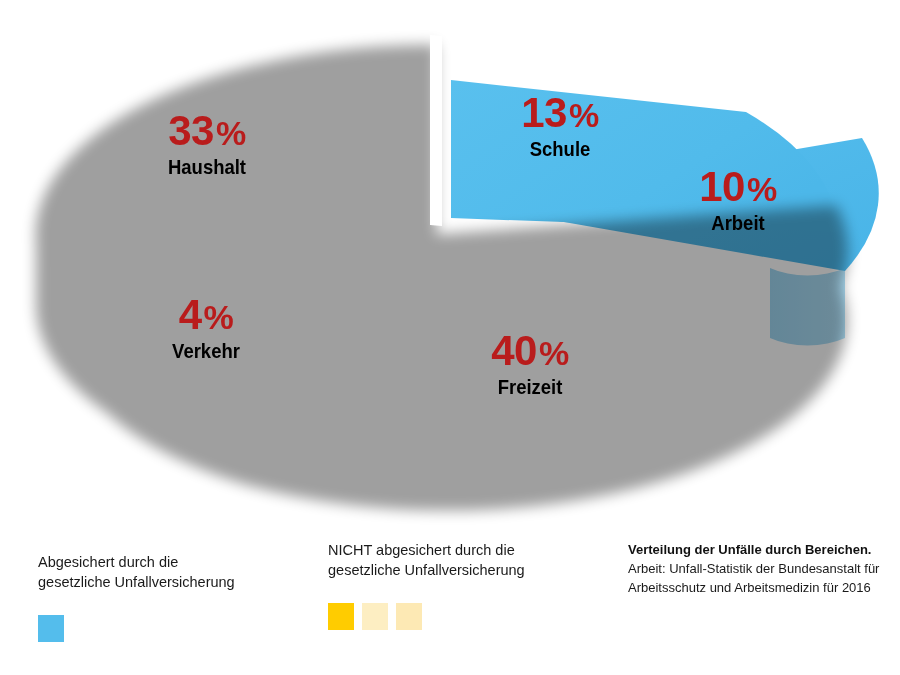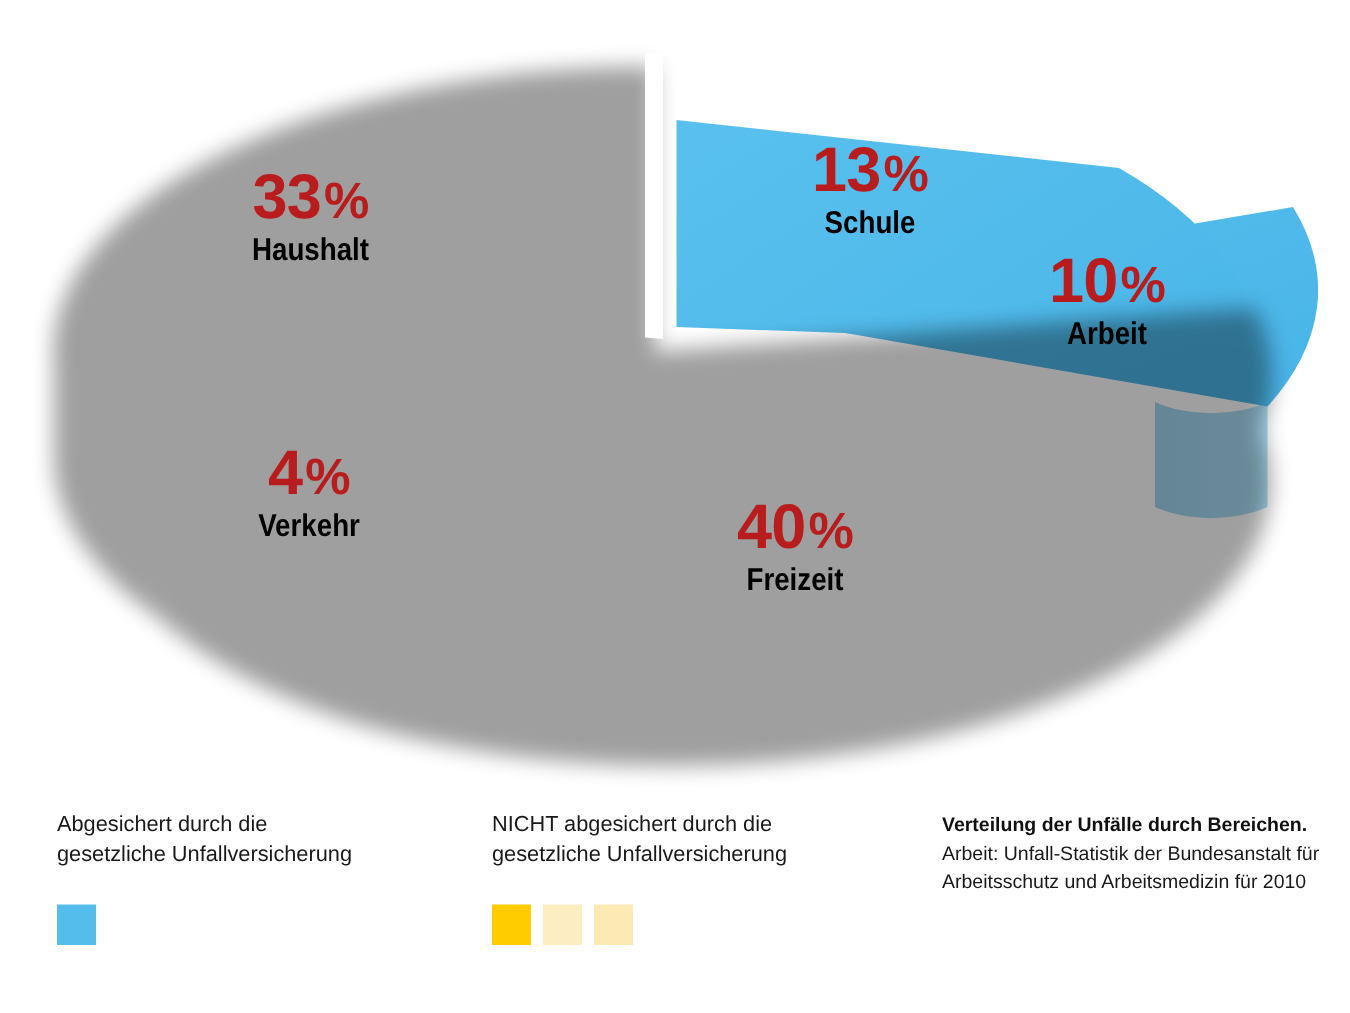--- a/index.html
+++ b/index.html
@@ -62,39 +62,39 @@
   .slice-label .name {
     display: block;
     font-family: "Liberation Sans", sans-serif;
     font-weight: bold;
     font-size: 21px;
     margin-top: 4px;
     color: #000;
     transform: scaleX(0.88);
   }
 
-  #label-schule   { left: 490px; top: 92px;  width: 180px; text-align: center; }
+  #label-schule   { left: 470px; top: 92px;  width: 180px; text-align: center; }
   #label-arbeit   { left: 658px; top: 166px; width: 160px; }
   #label-haushalt { left: 112px; top: 110px; width: 190px; }
   #label-verkehr  { left: 126px; top: 294px; width: 160px; }
   #label-freizeit { left: 440px; top: 330px; width: 180px; }
 
   
   #legend {
     position: absolute;
     left: 0;
     top: 540px;
     width: 900px;
     height: 135px;
   }
   .legend-block {
     position: absolute;
     top: 0;
   }
-  #legend-insured     { left: 38px;  width: 270px; }
+  #legend-insured     { left: 38px;  width: 270px; margin-top: 12px; }
   #legend-not-insured { left: 328px; width: 280px; }
 
   .legend-text {
     font-family: "Liberation Sans", sans-serif;
     font-size: 14.5px;
     line-height: 20px;
     color: #1a1a1a;
   }
   .legend-text .l1,
   .legend-text .l2 { display: block; white-space: nowrap; }
@@ -332,18 +332,18 @@
       <div class="swatch-row">
         <span class="swatch" style="background:#ffcc00"></span>
         <span class="swatch" style="background:#fdeec2"></span>
         <span class="swatch" style="background:#fde9b4"></span>
       </div>
     </div>
 
     <div id="source-note">
       <span class="src-title">Verteilung der Unfälle durch Bereichen.</span>
       <span class="src-line">Arbeit: Unfall-Statistik der Bundesanstalt für</span>
-      <span class="src-line">Arbeitsschutz und Arbeitsmedizin für 2010</span>
+      <span class="src-line">Arbeitsschutz und Arbeitsmedizin für 2016</span>
     </div>
 
   </div>
 
 </div>
 
 </body></html>

